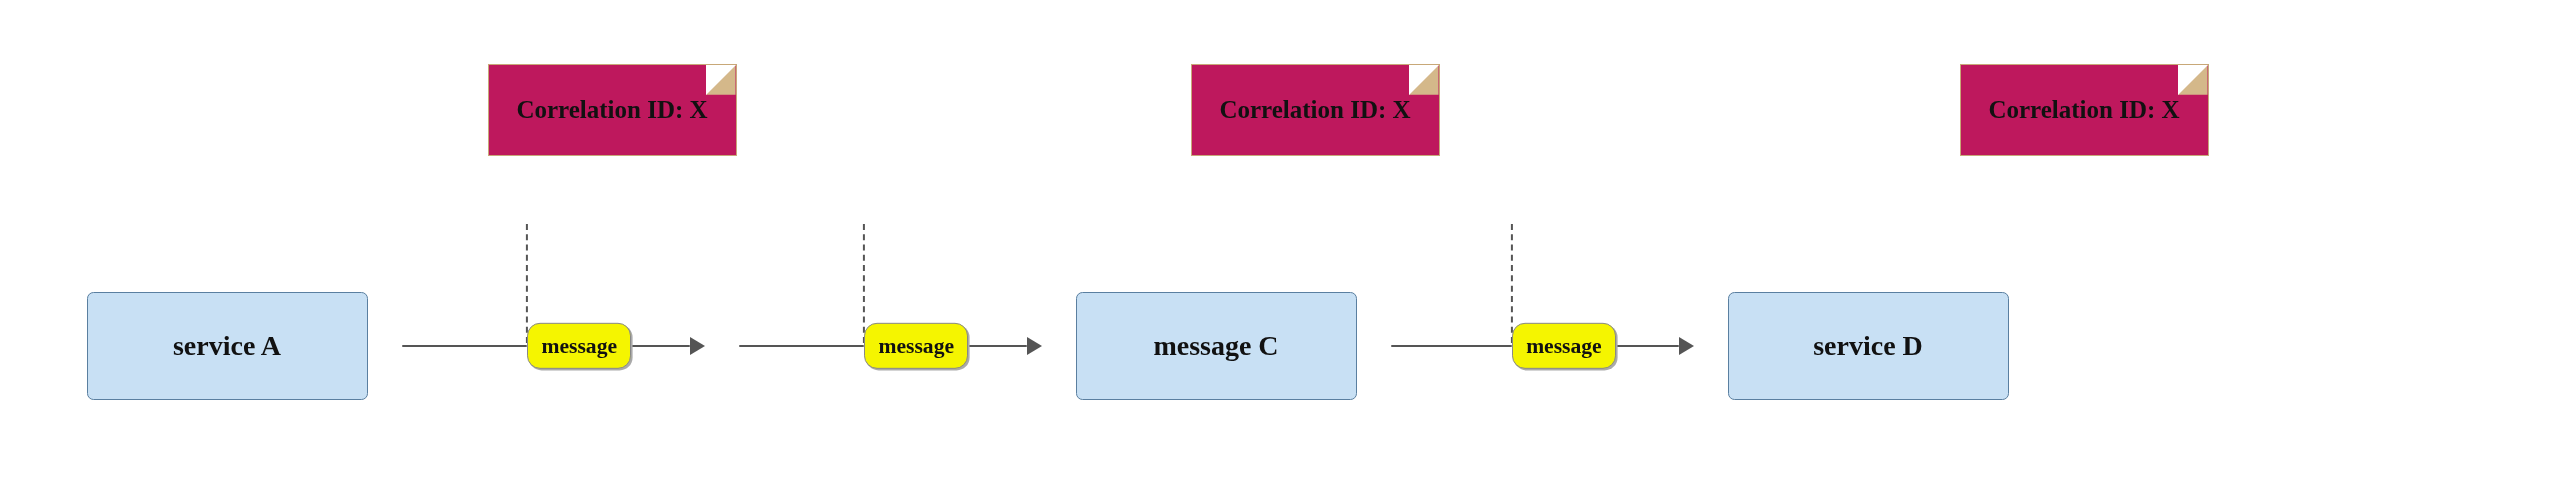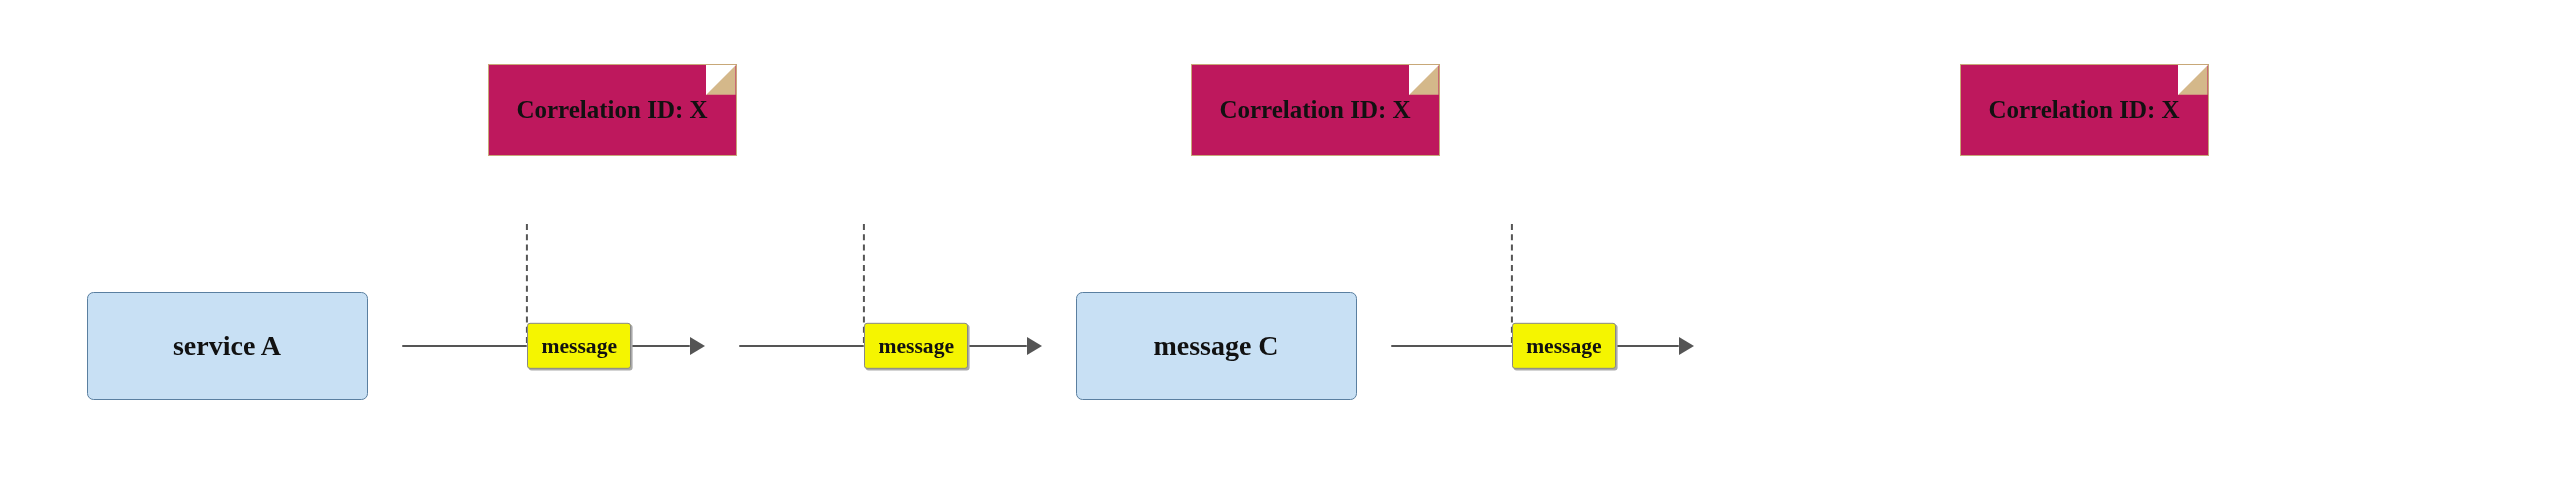--- a/index.html
+++ b/index.html
@@ -50,21 +50,21 @@
       height: 0;
       border-top: 9.7px solid transparent;
       border-bottom: 9.7px solid transparent;
       border-left: 15px solid #555;
       flex-shrink: 0;
     }
 
     .message-badge {
       background: #f5f500;
       border: 1.6px solid #888;
-      border-radius: 3px;
+      border-radius: 13px;
       font-size: 21.6px;
       font-weight: bold;
       color: #111;
       padding: 9.7px 13px;
       position: absolute;
       top: 50%;
       transform: translateY(-50%);
       white-space: nowrap;
       z-index: 10;
       box-shadow: 1.6px 1.6px 0 #aaa;
@@ -177,16 +177,19 @@
       <div style="position:relative; z-index:10;">
         <div class="message-badge">
           <span>message</span>
         </div>
         <div style="position:absolute; bottom:calc(100% + 2.7px); left:50%; transform:translateX(-50%); width:2.2px; height:119px; border-left:2.7px dashed #555;"></div>
       </div>
       <div class="line" style="width:103px; margin-left:70px;"></div>
       <div class="arrow"></div>
     </div>
 
+    <div class="service-box">
+      <span>service D</span>
+    </div>
 
   </div>
 </div>
 
 
 </body></html>

